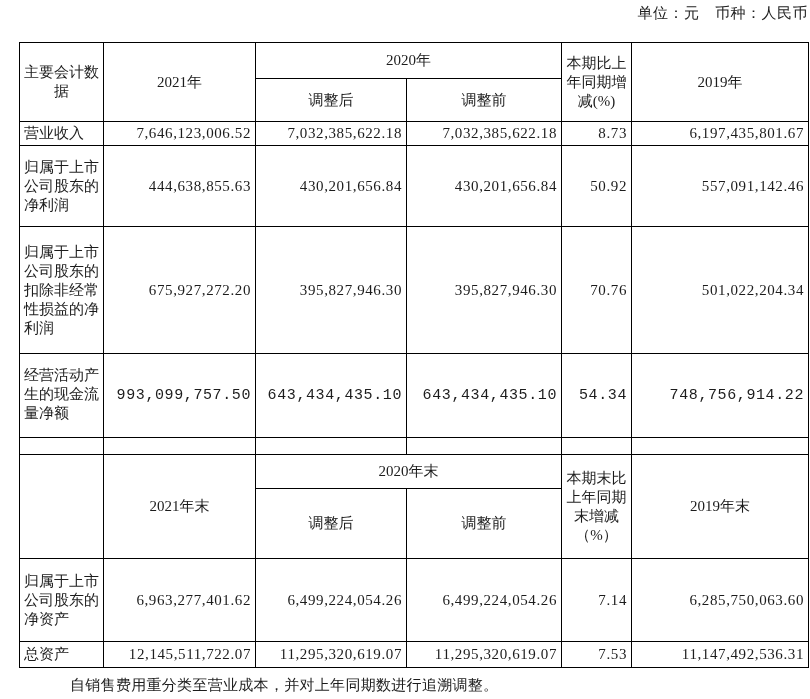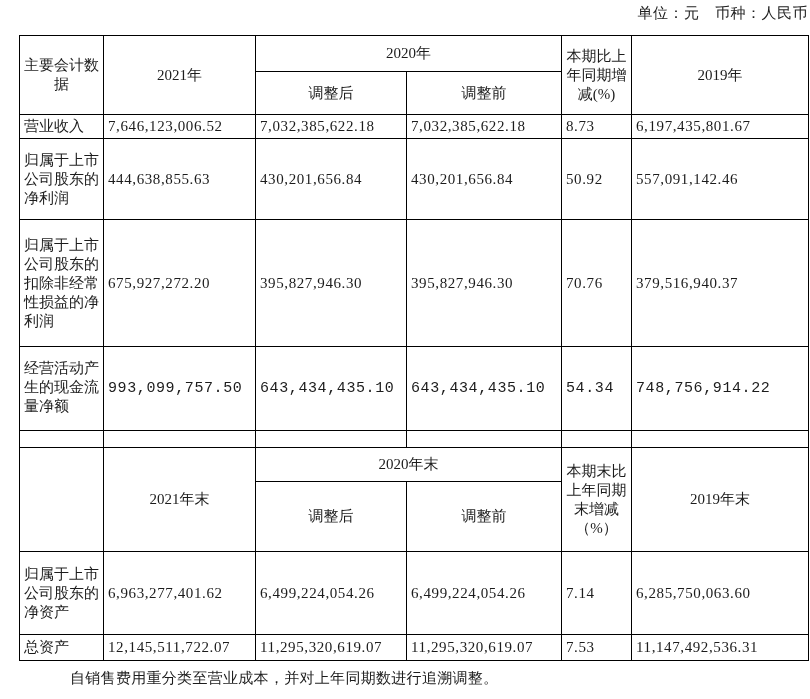--- a/index.html
+++ b/index.html
@@ -13,21 +13,21 @@
     font-size: 15px;
     overflow: hidden;
   }
   .page { padding: 4px 0 0 19px; }
 
   .unit-line {
     width: 789px;
     text-align: right;
     font-size: 15px;
     letter-spacing: 0.5px;
-    margin-bottom: 12px;
+    margin-bottom: 19px;
     white-space: pre;
   }
 
   table.fin {
     border-collapse: collapse;
     table-layout: fixed;
     width: 789px;
   }
   table.fin th, table.fin td {
     border: 1px solid #000;
@@ -38,21 +38,21 @@
     overflow: hidden;
   }
   th { text-align: center; line-height: 19px; }
   td.lbl {
     text-align: left;
     padding: 2px 6px;
     line-height: 19px;
     word-break: break-all;
   }
   td.num {
-    text-align: left;
+    text-align: right;
     padding: 2px 7px 2px 2px;
     letter-spacing: 0.6px;
     white-space: nowrap;
     margin-top: 15px;
   }
   th.chg-hdr {
     padding: 2px 9px;
     line-height: 19px;
     word-break: break-all;
   }
@@ -123,21 +123,21 @@
       <td class="num">430,201,656.84</td>
       <td class="num">50.92</td>
       <td class="num">557,091,142.46</td>
     </tr>
     <tr class="r3">
       <td class="lbl">归属于上市公司股东的扣除非经常性损益的净利润</td>
       <td class="num">675,927,272.20</td>
       <td class="num">395,827,946.30</td>
       <td class="num">395,827,946.30</td>
       <td class="num">70.76</td>
-      <td class="num">379,516,940.37</td>
+      <td class="num">501,022,204.34</td>
     </tr>
     <tr class="r4">
       <td class="lbl">经营活动产生的现金流量净额</td>
       <td class="num">993,099,757.50</td>
       <td class="num">643,434,435.10</td>
       <td class="num">643,434,435.10</td>
       <td class="num">54.34</td>
       <td class="num">748,756,914.22</td>
     </tr>
 

